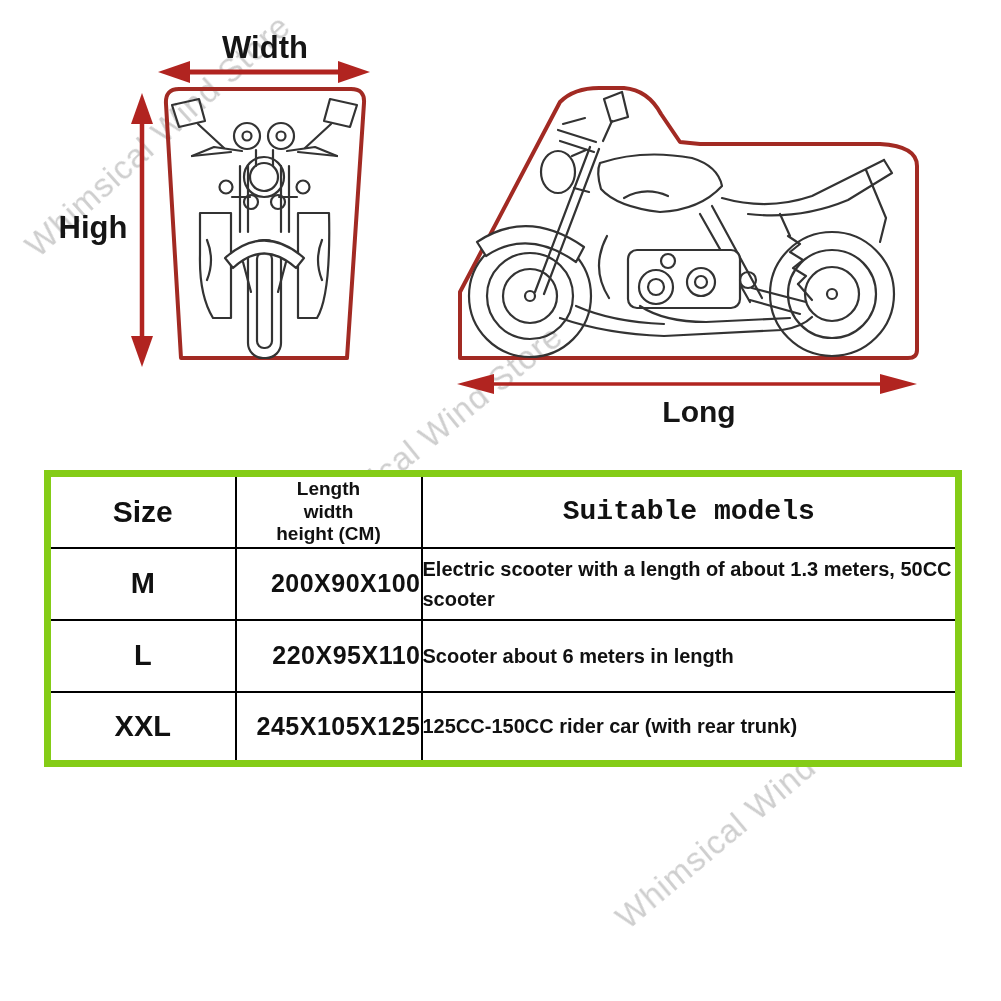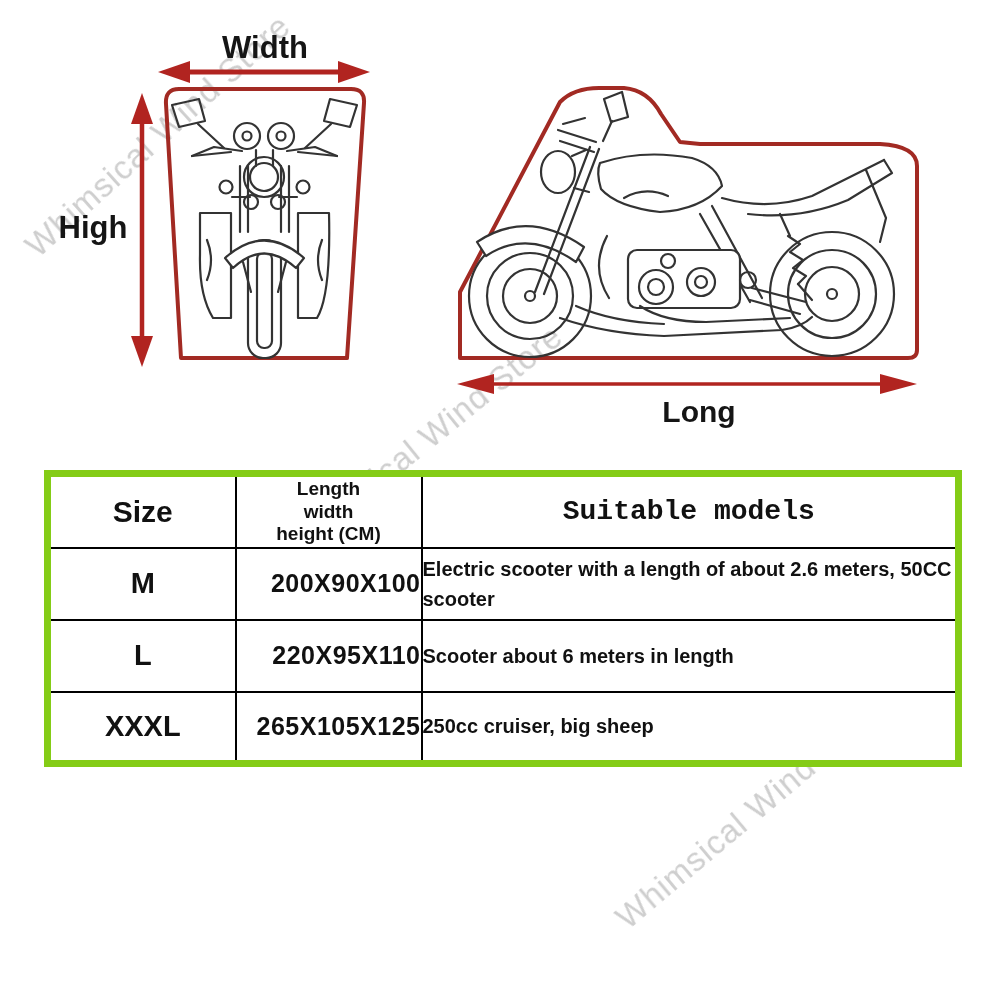--- a/index.html
+++ b/index.html
@@ -206,27 +206,27 @@
       <tr class="hdr">
         <th class="hdr-size">Size</th>
         <th class="hdr-dims">Length
 width
 height (CM)</th>
         <th class="hdr-models">Suitable models</th>
       </tr>
       <tr class="data-row">
         <td class="cell-size">M</td>
         <td class="cell-dims">200X90X100</td>
-        <td class="cell-models">Electric scooter with a length of about 2.6 meters, 50CC scooter</td>
+        <td class="cell-models">Electric scooter with a length of about 1.3 meters, 50CC scooter</td>
       </tr>
       <tr class="data-row">
         <td class="cell-size">L</td>
         <td class="cell-dims">220X95X110</td>
         <td class="cell-models">Scooter about 6 meters in length</td>
       </tr>
       <tr class="data-row">
-        <td class="cell-size">XXXL</td>
-        <td class="cell-dims">265X105X125</td>
-        <td class="cell-models">250cc cruiser, big sheep</td>
+        <td class="cell-size">XXL</td>
+        <td class="cell-dims">245X105X125</td>
+        <td class="cell-models">125CC-150CC rider car (with rear trunk)</td>
       </tr>
     </tbody>
   </table>
 </div>
 
 </body></html>

